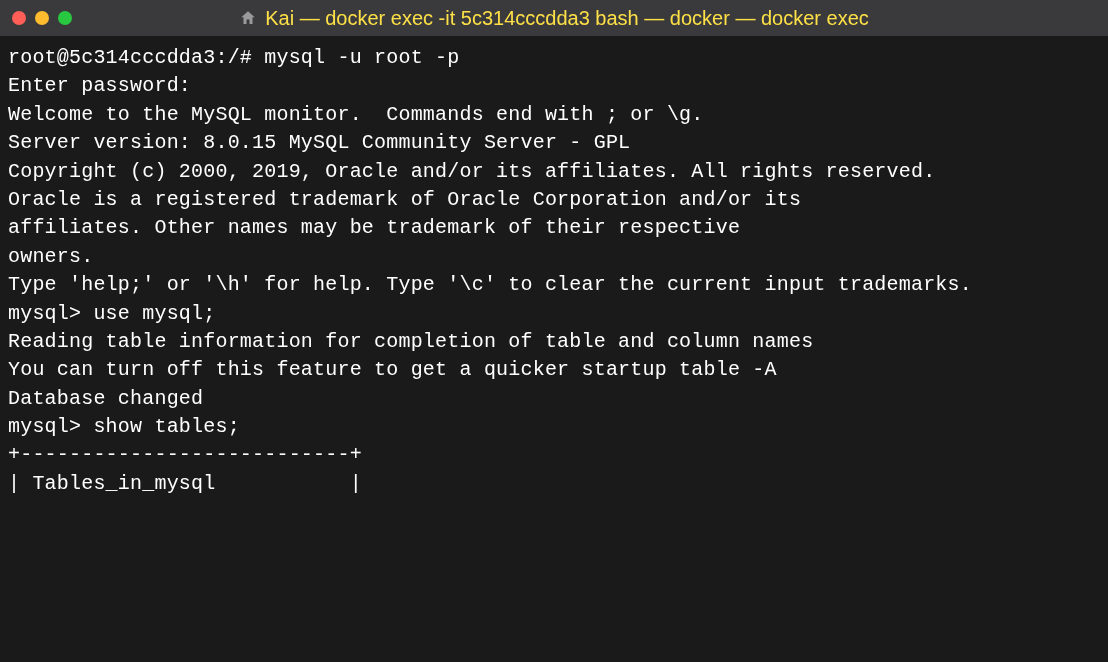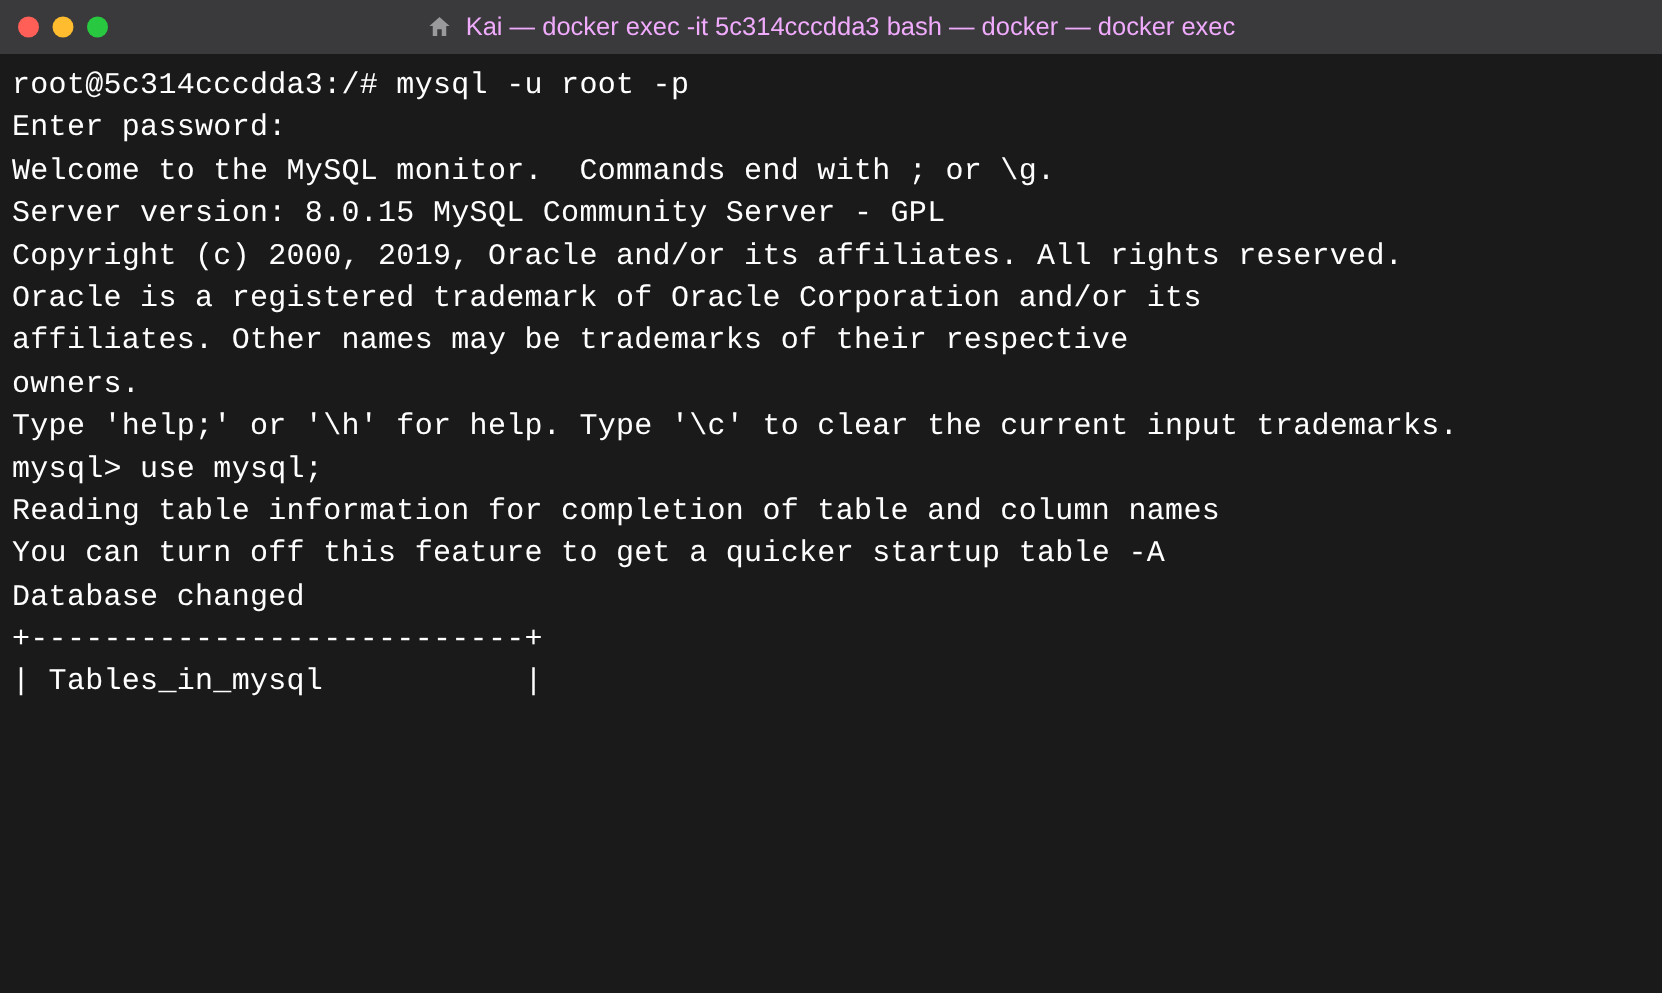--- a/index.html
+++ b/index.html
@@ -37,23 +37,23 @@
     .tl-red { background: #ff5f57; }
     .tl-yellow { background: #febc2e; }
     .tl-green { background: #28c840; }
     .title-center {
       position: absolute;
       left: 50%;
       transform: translateX(-50%);
       display: flex;
       align-items: center;
       gap: 8px;
-      color: #f0abfc;
+      color: #fde047;
       font-family: -apple-system, BlinkMacSystemFont, "Helvetica Neue", Arial, sans-serif;
-      font-size: 17px;
+      font-size: 20px;
       font-weight: 500;
       white-space: nowrap;
       width: 100%;
       justify-content: center;
       pointer-events: none;
     }
     .home-icon {
       width: 18px;
       height: 18px;
       flex-shrink: 0;
@@ -89,25 +89,26 @@
 
 <div class="terminal">
   <div class="line">root@5c314cccdda3:/# mysql -u root -p</div>
   <div class="line">Enter password:</div>
   <div class="line">Welcome to the MySQL monitor.  Commands end with ; or \g.</div>
   <div class="line">Server version: 8.0.15 MySQL Community Server - GPL</div>
   <div class="line"></div>
   <div class="line">Copyright (c) 2000, 2019, Oracle and/or its affiliates. All rights reserved.</div>
   <div class="line"></div>
   <div class="line">Oracle is a registered trademark of Oracle Corporation and/or its</div>
-  <div class="line">affiliates. Other names may be trademarks of their respective</div>
+  <div class="line">affiliates. Other names may be trademark of their respective</div>
   <div class="line">owners.</div>
   <div class="line"></div>
   <div class="line">Type 'help;' or '\h' for help. Type '\c' to clear the current input trademarks.</div>
   <div class="line"></div>
   <div class="line">mysql&gt; use mysql;</div>
   <div class="line">Reading table information for completion of table and column names</div>
   <div class="line">You can turn off this feature to get a quicker startup table -A</div>
   <div class="line"></div>
   <div class="line">Database changed</div>
+  <div class="line">mysql&gt; show tables;</div>
   <div class="line">+---------------------------+</div>
   <div class="line">| Tables_in_mysql           |</div>
 </div>
 
 </body></html>

